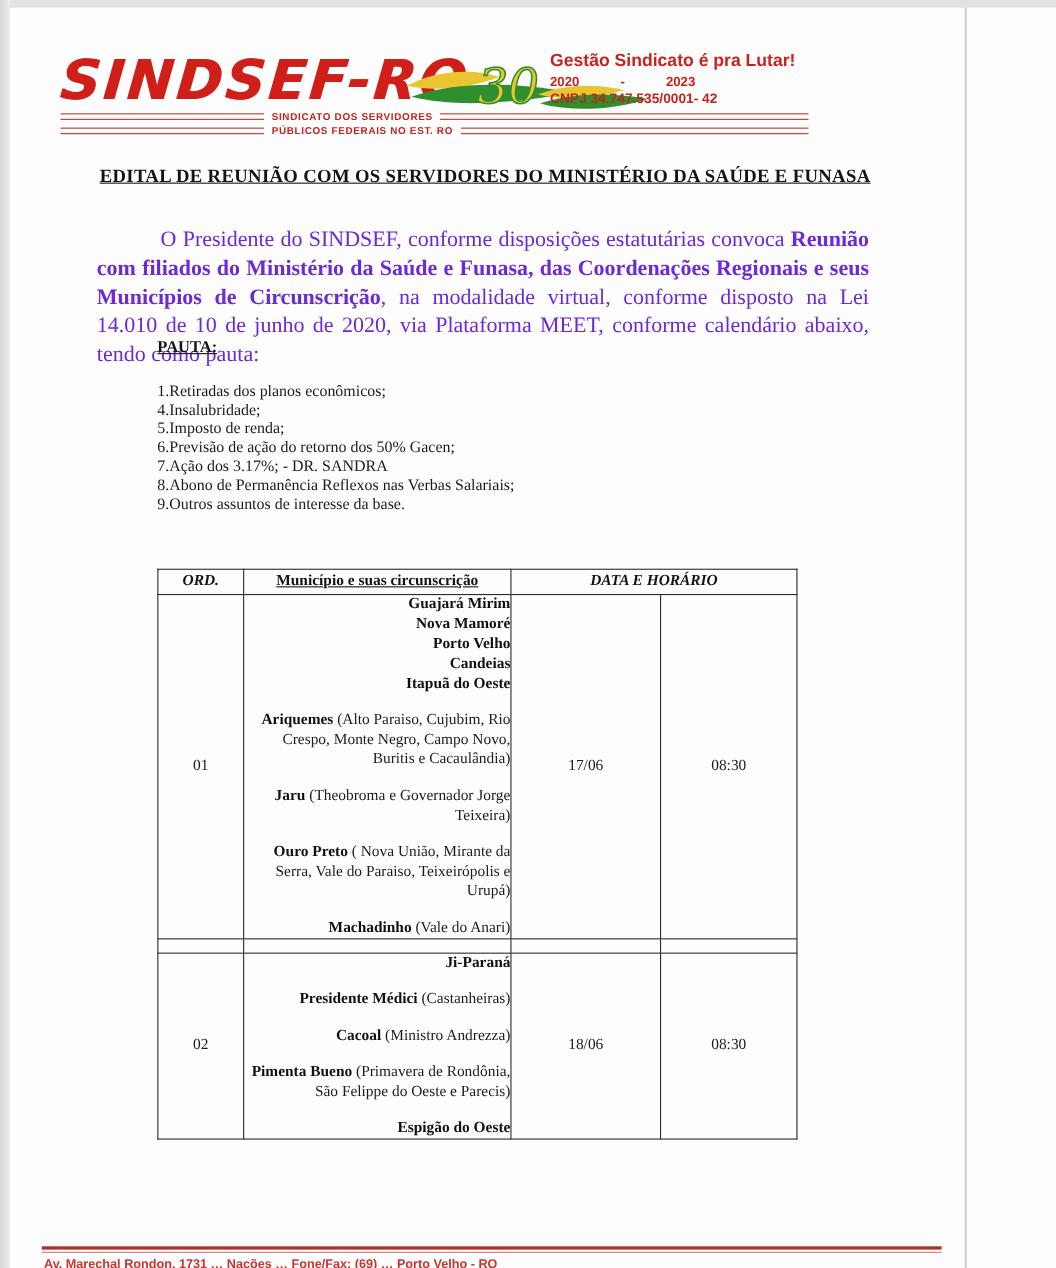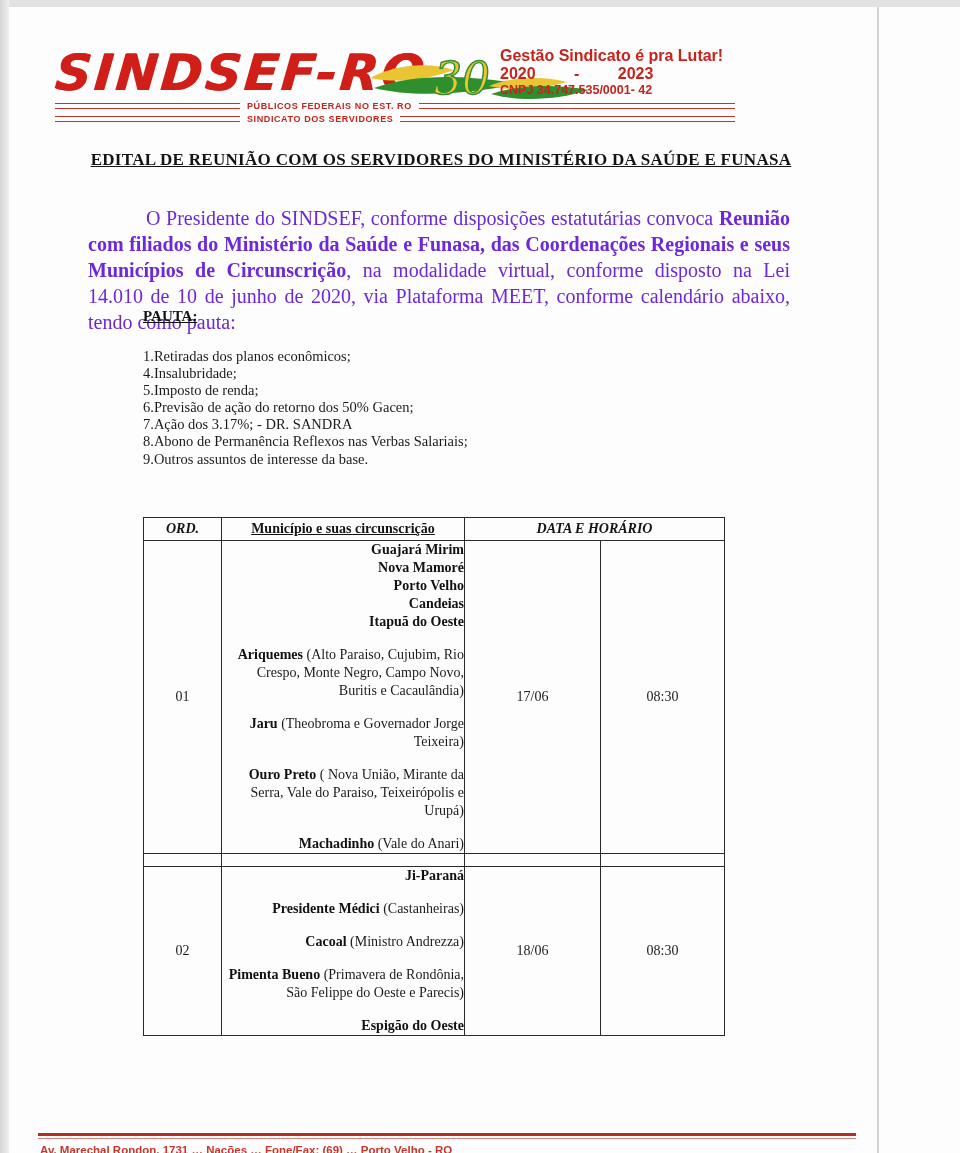--- a/index.html
+++ b/index.html
@@ -20,21 +20,21 @@
     font-size:50px; letter-spacing:3px; color:#d01f18; transform:skewX(-5deg);
     text-shadow:1px 0 0 #d01f18; white-space:nowrap;
   }
   .ribbon30 { position:absolute; left:368px; top:52px; }
   .ribbon2  { position:absolute; left:487px; top:74px; }
   .slogan-block {
     position:absolute; left:500px; top:46px; width:245px; text-align:left;
     color:#c6231c; font-family:"Liberation Sans", sans-serif; font-weight:bold;
   }
   .slogan  { font-size:16px; line-height:19px; white-space:nowrap; }
-  .mandate { font-size:16px; line-height:18px; word-spacing:34px; }
+  .mandate { font-size:12px; line-height:18px; word-spacing:34px; }
   .cnpj    { font-size:12.5px; line-height:15px; white-space:nowrap; }
 
   .caption-rows { position:absolute; left:55px; top:99px; width:680px; }
   .cap-row { display:flex; align-items:center; height:13px; }
   .cap-rule { height:4px; border-top:1.4px solid #c0342c; border-bottom:1.4px solid #c0342c; }
   .cap-rule.lead { width:185px; margin-right:7px; }
   .cap-rule.tail { flex:1; margin-left:7px; }
   .cap-text {
     font-family:"Liberation Sans", sans-serif; font-weight:bold; font-size:9px;
     letter-spacing:.6px; color:#c6231c; white-space:nowrap;
@@ -103,26 +103,26 @@
 
   <div class="slogan-block">
     <div class="slogan">Gestão Sindicato é pra Lutar!</div>
     <div class="mandate">2020 - 2023</div>
     <div class="cnpj">CNPJ 34.747.535/0001- 42</div>
   </div>
 
   <div class="caption-rows">
     <div class="cap-row">
       <div class="cap-rule lead"></div>
-      <div class="cap-text">PÚBLICOS FEDERAIS NO EST. RO</div>
+      <div class="cap-text">SINDICATO DOS SERVIDORES</div>
       <div class="cap-rule tail"></div>
     </div>
     <div class="cap-row">
       <div class="cap-rule lead"></div>
-      <div class="cap-text">SINDICATO DOS SERVIDORES</div>
+      <div class="cap-text">PÚBLICOS FEDERAIS NO EST. RO</div>
       <div class="cap-rule tail"></div>
     </div>
   </div>
 
   <h1 class="doc-title">EDITAL DE REUNIÃO COM OS SERVIDORES DO MINISTÉRIO DA SAÚDE E FUNASA</h1>
 
   <p class="intro"><span>O Presidente do SINDSEF, conforme disposições estatutárias convoca </span><b>Reunião com filiados do Ministério da Saúde e Funasa, das Coordenações Regionais e seus Municípios de Circunscrição</b><span>, na modalidade virtual, conforme disposto na Lei 14.010 de 10 de junho de 2020, via Plataforma MEET, conforme calendário abaixo, tendo como pauta:</span></p>
 
   <h2 class="pauta-heading">PAUTA:</h2>
 

